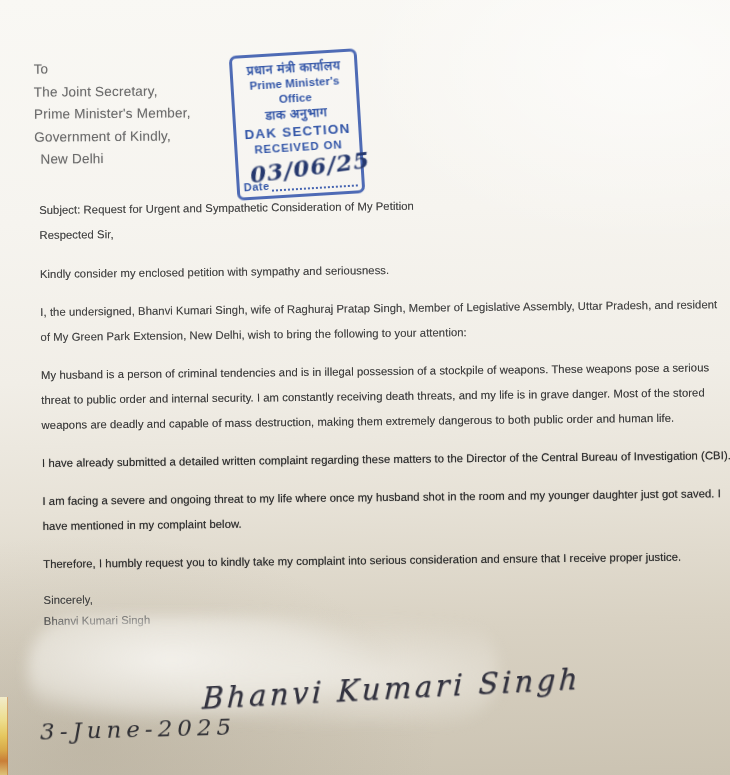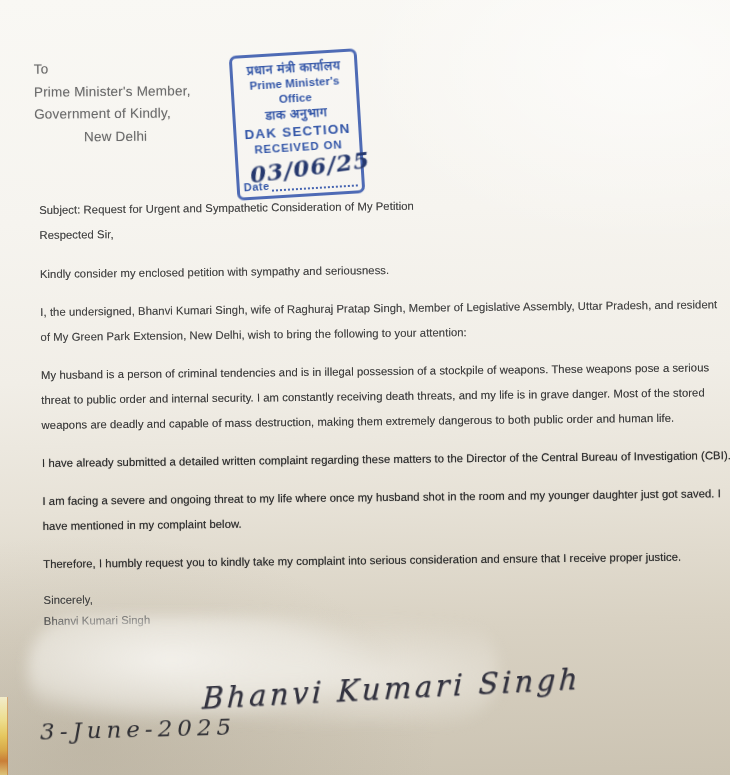--- a/index.html
+++ b/index.html
@@ -17,21 +17,21 @@
 
   
   .address {
     position: absolute; left: 34px; top: 44px;
     font-size: 13.5px; line-height: 22.5px; color: #6b6b6b;
     letter-spacing: 0.2px;
     transform: rotate(-0.5deg);
     text-shadow: 0 0 1px rgba(120,120,120,0.35);
     margin-top: 14px;
   }
-  .address .line5 { padding-left: 6px; text-align: center; }
+  .address .line5 { padding-left: 6px; }
 
   
   .stamp {
     position: absolute; left: 233px; top: 52px;
     width: 128px; min-height: 126px;
     border: 3px solid rgba(48,82,170,0.85);
     border-radius: 7px;
     transform: rotate(-3.5deg);
     color: #3356a8;
     text-align: center;
@@ -119,20 +119,21 @@
     border-right: 1px solid rgba(190,110,50,0.55);
   }
 </style>
 </head>
 <body>
 
 <div class="page">
 
   <div class="address">
     <div>To</div>
+    <div>The Joint Secretary,</div>
     <div>Prime Minister's Member,</div>
     <div>Government of Kindly,</div>
     <div class="line5">New Delhi</div>
   </div>
 
   <div class="stamp">
     <div class="hindi">प्रधान मंत्री कार्यालय</div>
     <div class="office">Prime Minister's Office</div>
     <div class="hindi">डाक अनुभाग</div>
     <div class="dak">DAK SECTION</div>

